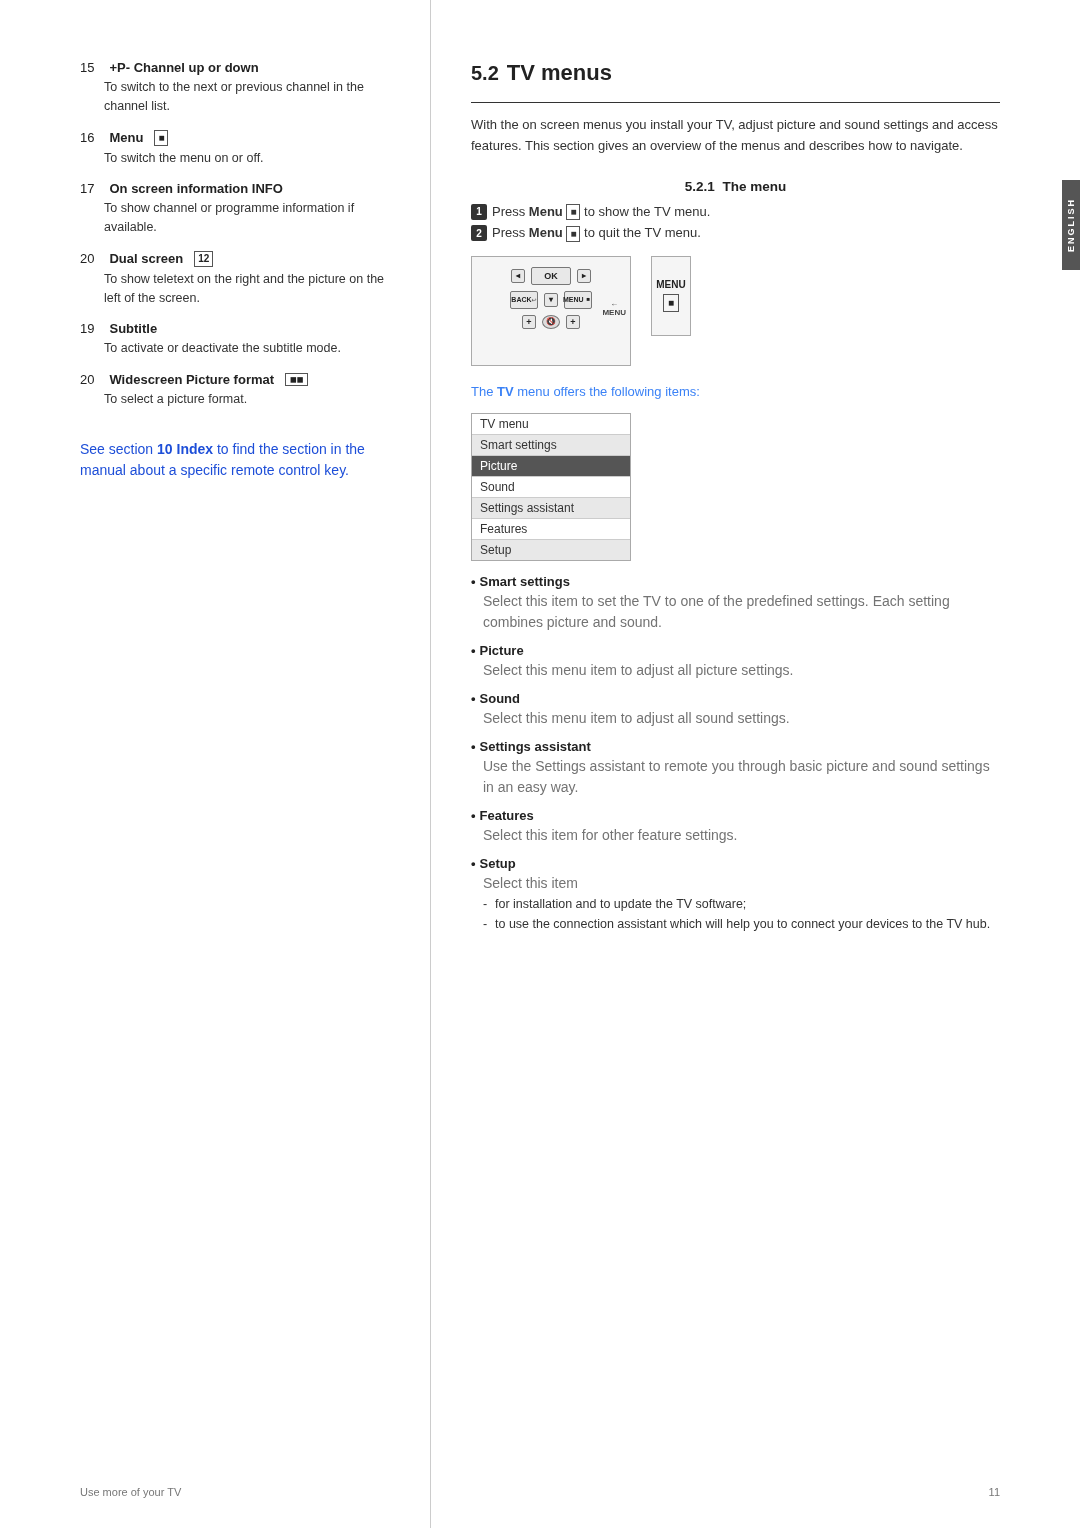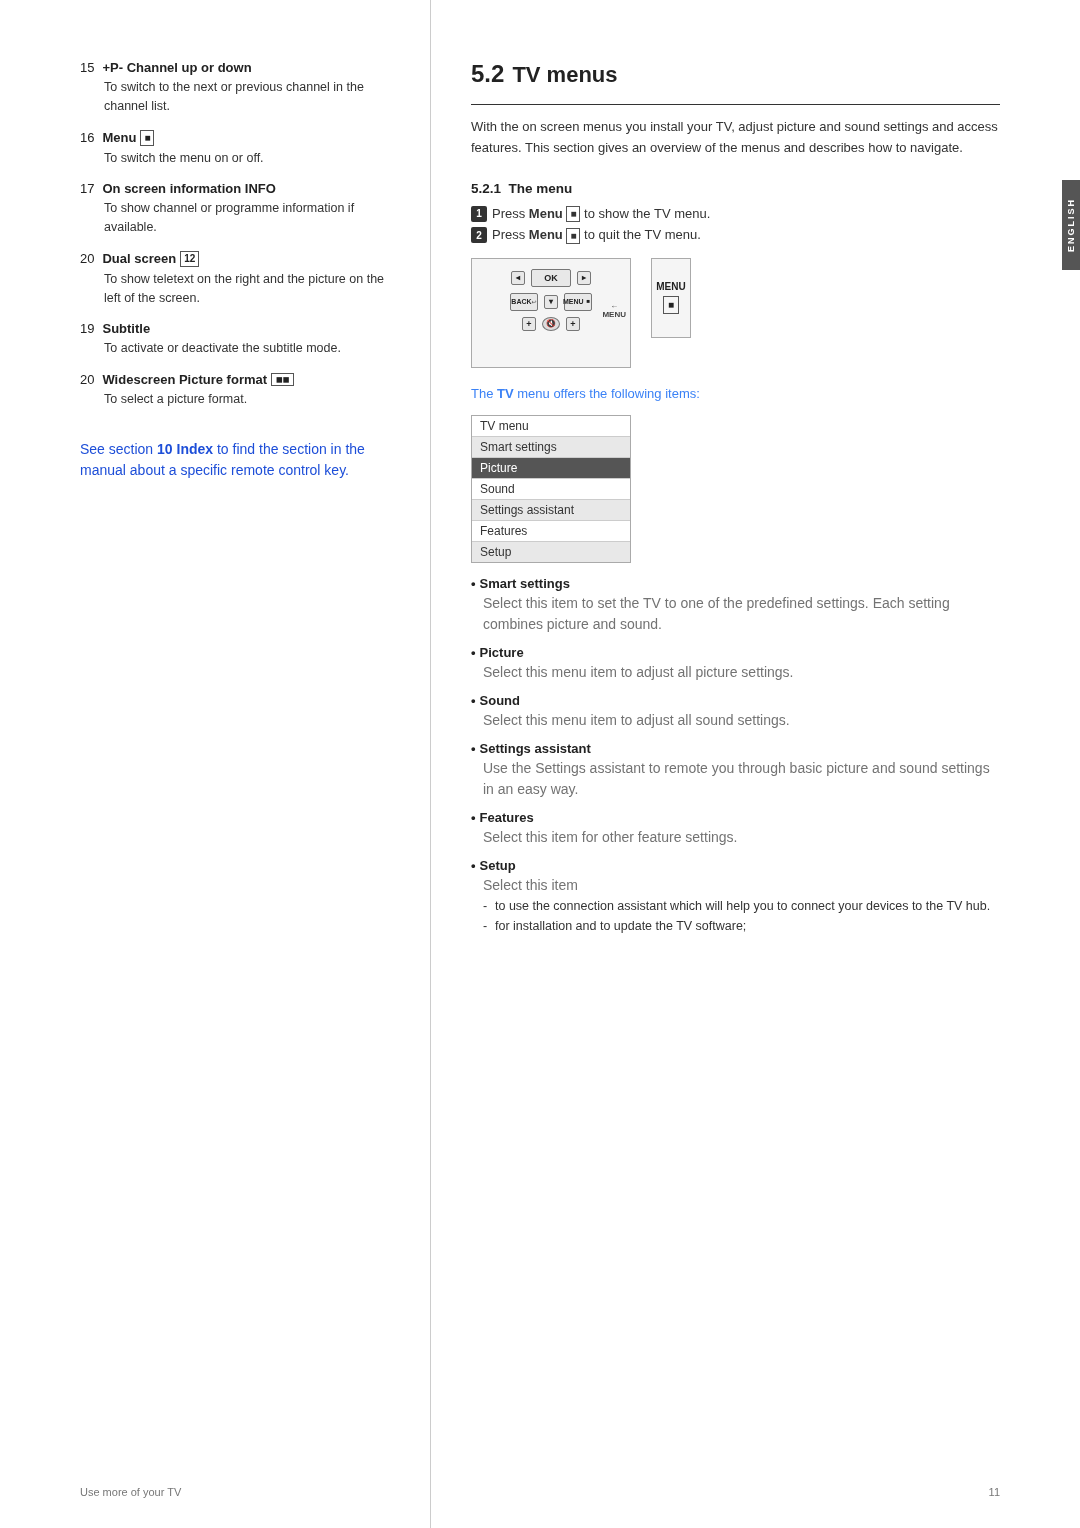--- a/index.html
+++ b/index.html
@@ -63,21 +63,21 @@
     .item {
       margin-bottom: 14px;
     }
     .item-title {
       font-size: 13px;
       font-weight: normal;
       color: #222;
       margin-bottom: 3px;
       display: flex;
       align-items: center;
-      gap: 4px;
+      gap: 11px;
     }
     .item-num {
       font-weight: normal;
       margin-right: 4px;
     }
     .item-bold {
       font-weight: bold;
     }
     .item-desc {
       font-size: 12.5px;
@@ -107,21 +107,21 @@
     .section-heading {
       font-size: 22px;
       font-weight: bold;
       color: #222;
       margin-bottom: 16px;
       display: flex;
       align-items: baseline;
       gap: 8px;
     }
     .section-heading .num {
-      font-size: 24px;
+      font-size: 20px;
     }
 
     .section-divider {
       border: none;
       border-top: 1.5px solid #333;
       margin-bottom: 12px;
     }
 
     .section-intro {
       font-size: 13px;
@@ -129,20 +129,21 @@
       line-height: 1.6;
       margin-bottom: 22px;
     }
 
     
     .subsection-title {
       font-size: 13.5px;
       font-weight: bold;
       color: #222;
       margin-bottom: 10px;
+      text-align: center;
     }
 
     .step-list {
       list-style: none;
       margin-bottom: 14px;
     }
     .step-list li {
       font-size: 13px;
       color: #333;
       margin-bottom: 5px;
@@ -476,22 +477,22 @@
         <div class="bullet-desc">Use the Settings assistant to remote you through basic picture and sound settings in an easy way.</div>
       </li>
       <li>
         <div class="bullet-title">Features</div>
         <div class="bullet-desc">Select this item for other feature settings.</div>
       </li>
       <li>
         <div class="bullet-title">Setup</div>
         <div class="bullet-desc">Select this item</div>
         <ul class="sub-bullet">
+          <li>for installation and to update the TV software;</li>
           <li>to use the connection assistant which will help you to connect your devices to the TV hub.</li>
-          <li>for installation and to update the TV software;</li>
         </ul>
       </li>
     </ul>
 
   </div>
 
   <div class="footer">
     <span>Use more of your TV</span>
     <span>11</span>
   </div>

